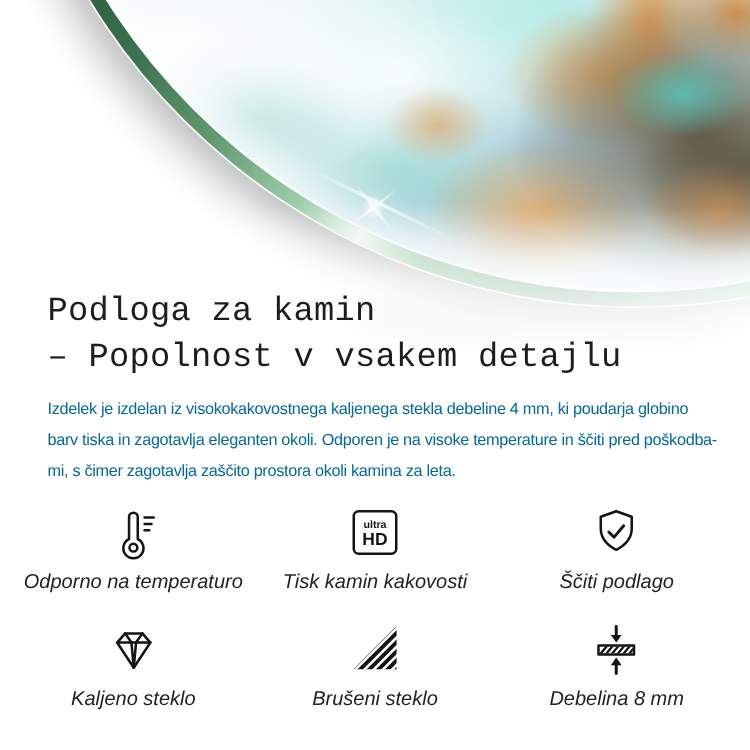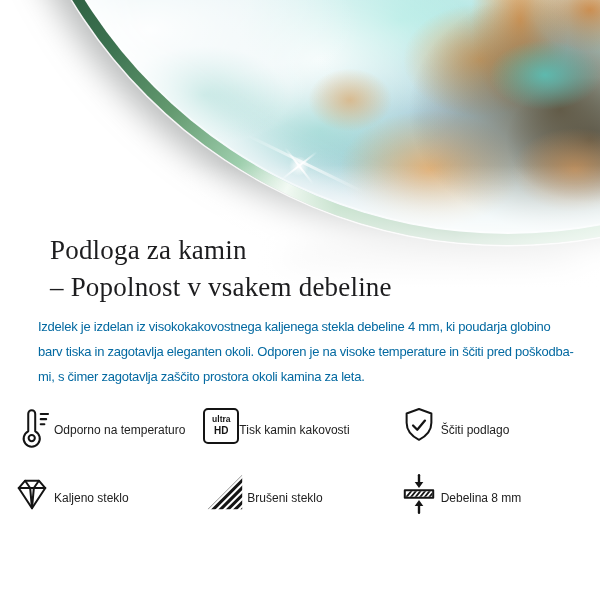--- a/index.html
+++ b/index.html
@@ -66,41 +66,41 @@
     transform:rotate(26deg);opacity:.75;
     background:linear-gradient(90deg,transparent,#fff 50%,transparent);
   }
   .hero-fade{
     position:absolute;left:0;top:0;width:600px;height:300px;
     background:linear-gradient(to bottom,rgba(255,255,255,0) 55%,rgba(255,255,255,.75) 80%,#fff 96%);
   }
   
   .title{
     position:absolute;left:38px;top:232px;
-    font-family:Liberation Serif, serif;
-    font-size:27px;line-height:37px;letter-spacing:.2px;color:#1d1d1f;margin-left:12px;
+    font-family:Liberation Mono, monospace;
+    font-size:27px;line-height:37px;letter-spacing:.2px;color:#1d1d1f;
   }
   .desc{
     position:absolute;left:38px;top:314px;color:#0369a1;
     font-size:13px;line-height:25px;letter-spacing:-.25px;white-space:nowrap;
   }
   
   .features{
     position:absolute;left:10px;top:403px;width:580px;
     display:grid;grid-template-columns:repeat(3,1fr);row-gap:22px;padding-top:0;
   }
-  .feature{display:flex;flex-direction:row;align-items:center;}
+  .feature{display:flex;flex-direction:column;align-items:center;}
   .icon-wrap{height:46px;display:flex;align-items:center;justify-content:center;}
-  .feature .label{margin-top:8px;font-size:12px;color:#222;letter-spacing:0;}
+  .feature .label{margin-top:8px;font-size:16px;color:#222;letter-spacing:0;font-style:italic;}
   .uhd-box{
     width:32px;height:32px;border:2.6px solid #141414;border-radius:5px;
     display:flex;flex-direction:column;align-items:center;justify-content:center;color:#141414;
   }
   .uhd-top{font-size:8.5px;font-weight:700;line-height:9px;}
-  .uhd-hd{font-size:10px;font-weight:700;line-height:14px;}
+  .uhd-hd{font-size:14px;font-weight:700;line-height:14px;}
   svg.fi{stroke:#141414;fill:none;stroke-width:2.2;stroke-linecap:round;stroke-linejoin:round;}
 </style>
 </head>
 <body>
 
 <div class="hero">
   <div class="glass-shadow"></div>
   <div class="soft-shadow"></div>
   <div class="glass-edge"></div>
   <div class="glass-art"></div>
@@ -108,21 +108,21 @@
   <div class="sparkle">
     <div class="ray r1"></div>
       <div class="ray r2"></div>
       <div class="glow"></div>
   </div>
   <div class="hero-fade"></div>
 </div>
 
 <div class="title">
   <div>Podloga za kamin</div>
-  <div>– Popolnost v vsakem debeline</div>
+  <div>– Popolnost v vsakem detajlu</div>
 </div>
 
 <div class="desc">
   <div>Izdelek je izdelan iz visokokakovostnega kaljenega stekla debeline 4 mm, ki poudarja globino</div>
   <div>barv tiska in zagotavlja eleganten okoli. Odporen je na visoke temperature in ščiti pred poškodba-</div>
   <div>mi, s čimer zagotavlja zaščito prostora okoli kamina za leta.</div>
 </div>
 
 <div class="features">
 

